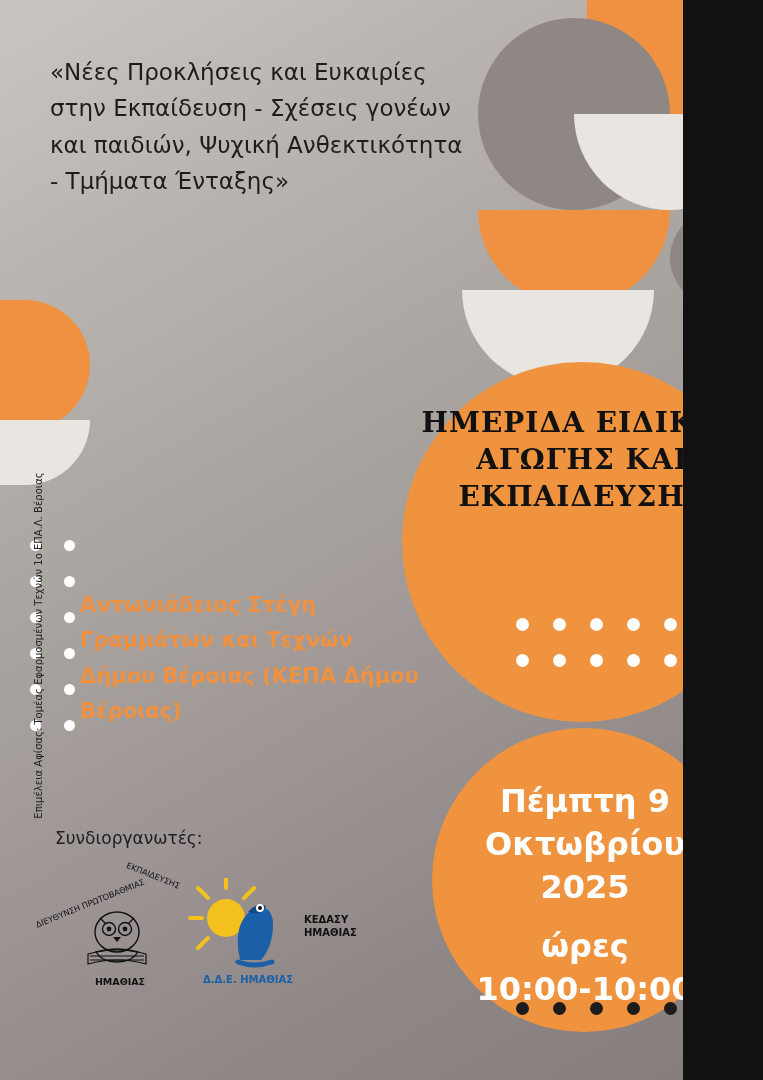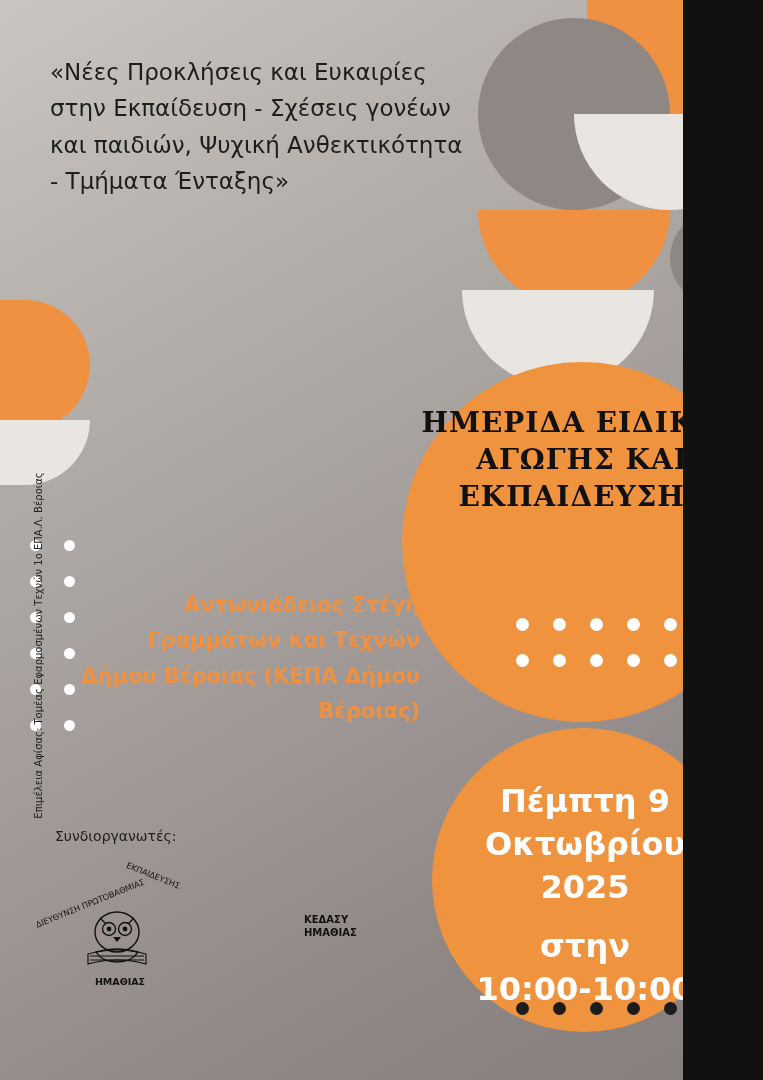--- a/index.html
+++ b/index.html
@@ -150,40 +150,39 @@
 
   .venue {
     position: absolute;
     left: 80px; top: 588px;
     width: 340px;
     font-family: "DejaVu Sans", sans-serif;
     font-weight: bold;
     font-size: 21px;
     line-height: 1.68;
     color: #ef9140;
-    text-align: right;
   }
 
   .datetime {
     position: absolute;
     left: 440px; top: 780px;
     width: 290px;
     text-align: center;
     color: #ffffff;
     font-family: "DejaVu Sans", sans-serif;
     font-weight: bold;
     font-size: 32px;
     line-height: 1.34;
   }
   .datetime .hours { margin-top: 16px; }
 
   .coorg-label {
     position: absolute;
     left: 55px; top: 828px;
-    font-size: 14px;
+    font-size: 17px;
     color: #1d1d1d;
   }
 
   
   .side-text {
     position: absolute;
     left: -172px; top: 640px;
     width: 420px;
     transform: rotate(-90deg);
     transform-origin: center center;
@@ -293,21 +292,21 @@
 
   <div class="quote">«Νέες Προκλήσεις και Ευκαιρίες στην Εκπαίδευση - Σχέσεις γονέων και παιδιών, Ψυχική Ανθεκτικότητα - Τμήματα Ένταξης»</div>
 
   <div class="main-title">ΗΜΕΡΙΔΑ ΕΙΔΙΚΗΣ ΑΓΩΓΗΣ ΚΑΙ ΕΚΠΑΙΔΕΥΣΗΣ</div>
 
   <div class="venue">Αντωνιάδειος Στέγη Γραμμάτων και Τεχνών Δήμου Βέροιας (ΚΕΠΑ Δήμου Βέροιας)</div>
 
   <div class="datetime">
     <div>Πέμπτη 9 Οκτωβρίου 2025</div>
     <div class="hours">
-      <div>στην</div>
+      <div>ώρες</div>
       <div>10:00-10:00</div>
     </div>
   </div>
 
   <div class="coorg-label">Συνδιοργανωτές:</div>
 
   <div class="side-text">Επιμέλεια Αφίσας: Τομέας Εφαρμοσμένων Τεχνών 1ο ΕΠΑ.Λ. Βέροιας</div>
 
   <div class="logos">
 
@@ -322,20 +321,38 @@
         <circle cx="43" cy="27" r="2.4" fill="#111"></circle>
         <path d="M31 35 L35 40 L39 35 Z" fill="#111"></path>
         <path d="M18 16 L24 22 M52 16 L46 22" stroke="#111" stroke-width="1.4" fill="none"></path>
         <path d="M14 50 q21 -6 42 0 q-6 10 -21 10 q-15 0 -21 -10 Z" fill="none" stroke="#111" stroke-width="1.4"></path>
         <path d="M8 54 h54 M8 58 h54" stroke="#111" stroke-width="1.2"></path>
         <path d="M6 52 q29 -8 58 0 l0 10 q-29 -8 -58 0 Z" fill="none" stroke="#111" stroke-width="1.2"></path>
       </svg>
       <div class="cap">ΗΜΑΘΙΑΣ</div>
     </div>
 
+    <div class="logo-b">
+      <svg width="120" height="98" viewBox="0 0 120 98">
+        <g stroke="#f3c01d" stroke-width="4" stroke-linecap="round">
+          <line x1="38" y1="10" x2="38" y2="-2"></line>
+          <line x1="20" y1="20" x2="10" y2="10"></line>
+          <line x1="14" y1="40" x2="2" y2="40"></line>
+          <line x1="20" y1="60" x2="10" y2="70"></line>
+          <line x1="56" y1="20" x2="66" y2="10"></line>
+        </g>
+        <circle cx="38" cy="40" r="19" fill="#f3c01d"></circle>
+        <path d="M52 82 q-8 -36 12 -50 q6 -5 13 -2 q8 4 8 16 q0 22 -12 36 Z" fill="#1a5fa8"></path>
+        <path d="M60 34 q8 -10 18 -6 q-4 10 -18 6 Z" fill="#0f4a86"></path>
+        <circle cx="72" cy="30" r="4" fill="#fff"></circle>
+        <circle cx="72" cy="30" r="2" fill="#111"></circle>
+        <path d="M50 84 q16 6 34 0" stroke="#1a5fa8" stroke-width="5" fill="none" stroke-linecap="round"></path>
+      </svg>
+      <div class="cap">Δ.Δ.Ε. ΗΜΑΘΙΑΣ</div>
+    </div>
 
     <div class="logo-c">
       <div>ΚΕΔΑΣΥ</div>
       <div>ΗΜΑΘΙΑΣ</div>
     </div>
 
   </div>
 </div>
 
 </body></html>

